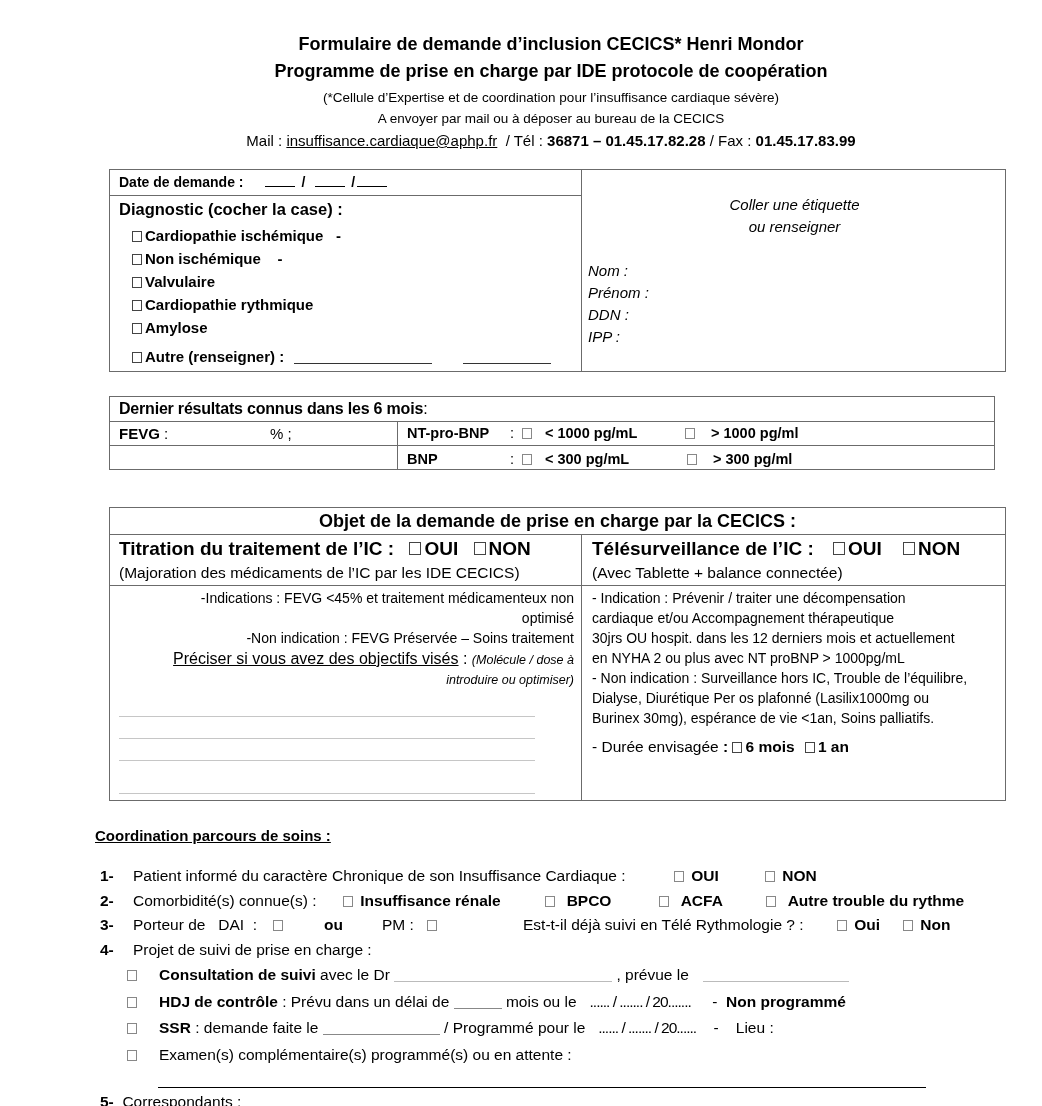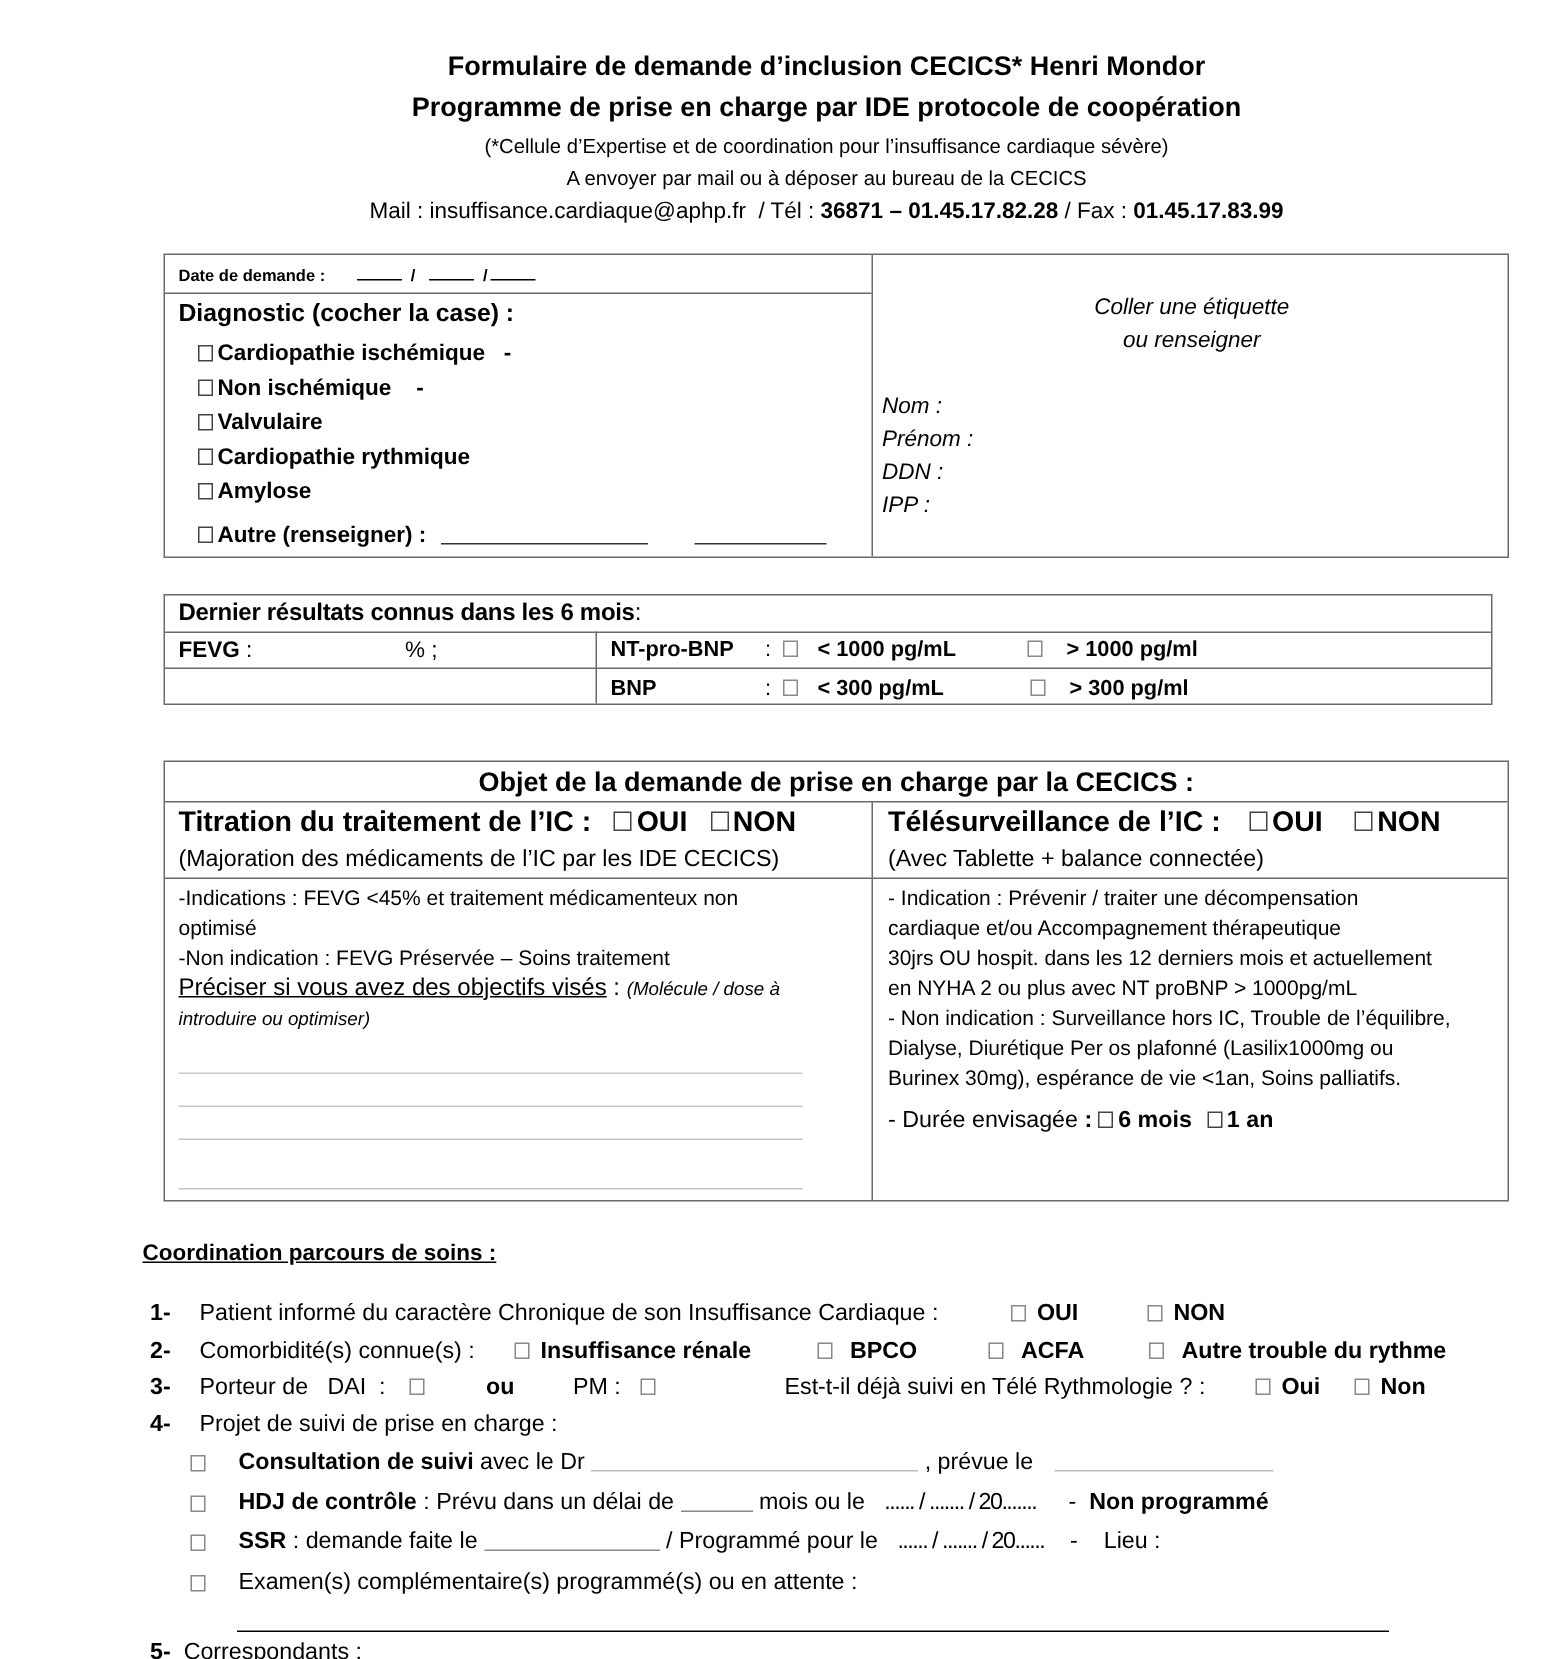--- a/index.html
+++ b/index.html
@@ -5,34 +5,34 @@
   * { box-sizing: border-box; margin: 0; padding: 0; }
   html, body { width: 1042px; height: 1106px; background: #ffffff; overflow: hidden; }
   body { font-family: "Liberation Sans", sans-serif; color: #000; position: relative; }
 
   .header { position: absolute; left: 0; top: 32px; width: 1102px; text-align: center; }
   .header .t1 { font-size: 18px; font-weight: bold; line-height: 24px; }
   .header .t2 { font-size: 18px; font-weight: bold; line-height: 30px; }
   .header .t3 { font-size: 13.5px; line-height: 21px; margin-top: 1px; }
   .header .t4 { font-size: 13.5px; line-height: 21px; }
   .header .t5 { font-size: 15px; line-height: 24px; }
-  .header .t5 a { color: #000; }
+  .header .t5 a { color: #000; text-decoration: underline; }
   .b { font-weight: bold; }
   .u { text-decoration: underline; }
 
   .box { position: absolute; border: 1.3px solid #6b6b6b; }
   .cb { display: inline-block; width: 10px; height: 11px; border: 1px solid #444; vertical-align: -1px; margin-right: 3px; background: #fff; cursor: pointer; }
   .cb.lg { width: 12px; height: 13px; vertical-align: 0px; }
   .cb.grey { border-color: #888; }
 
   
   #b1 { left: 109px; top: 169px; width: 897px; height: 203px; }
   #b1 .vline { position: absolute; left: 471px; top: 0; bottom: 0; border-left: 1.3px solid #6b6b6b; }
   #b1 .hline { position: absolute; left: 0; width: 471px; top: 25px; border-top: 1.3px solid #6b6b6b; }
-  .date-row { position: absolute; left: 9px; top: 3px; font-size: 11px; font-weight: bold; }
+  .date-row { position: absolute; left: 9px; top: 3px; font-size: 14px; font-weight: bold; }
   .date-row .blank { display: inline-block; width: 30px; border-bottom: 1.5px solid #000; height: 14px; margin: 0 6px; }
   .diag-title { position: absolute; left: 9px; top: 30px; font-size: 16.5px; font-weight: bold; }
   .diag-list { position: absolute; left: 22px; top: 54px; font-size: 15px; font-weight: bold; }
   .diag-list div { height: 23px; line-height: 23px; }
   .diag-list div.other { margin-top: 6px; }
   .line-blank { display: inline-block; border-bottom: 1px solid #333; height: 14px; vertical-align: -2px; }
   .label-hint { position: absolute; left: 472px; width: 425px; top: 24px; text-align: center; font-size: 15px; font-style: italic; line-height: 22px; }
   .patient { position: absolute; left: 478px; top: 90px; font-size: 15px; font-style: italic; line-height: 22px; }
 
   
@@ -158,21 +158,21 @@
   <div class="h2"></div>
   <div class="v"></div>
   <div class="obj-title">Objet de la demande de prise en charge par la CECICS :</div>
 
   <div class="col-head" style="left:9px;">
     <span>Titration du traitement de l’IC :</span>
     <span class="opt"><span class="cb lg"></span><span>OUI</span></span>
     <span class="opt"><span class="cb lg"></span><span>NON</span></span>
   </div>
   <div class="col-sub" style="left:9px;">(Majoration des médicaments de l’IC par les IDE CECICS)</div>
-  <div class="col-body" style="left:9px; width:455px;">
+  <div class="col-body" style="left:9px; width:455px;text-align:right;">
     <div>-Indications : FEVG &lt;45% et traitement médicamenteux non</div>
     <div>optimisé</div>
     <div>-Non indication : FEVG Préservée – Soins traitement</div>
     <div class="objectives"><span class="u">Préciser si vous avez des objectifs visés</span><span style="white-space:pre"> : </span><span class="hint">(Molécule / dose à</span></div>
     <div class="obj-hint2">introduire ou optimiser)</div>
     <div class="write-lines">
       <div></div>
       <div></div>
       <div></div>
       <div class="gap"></div>

